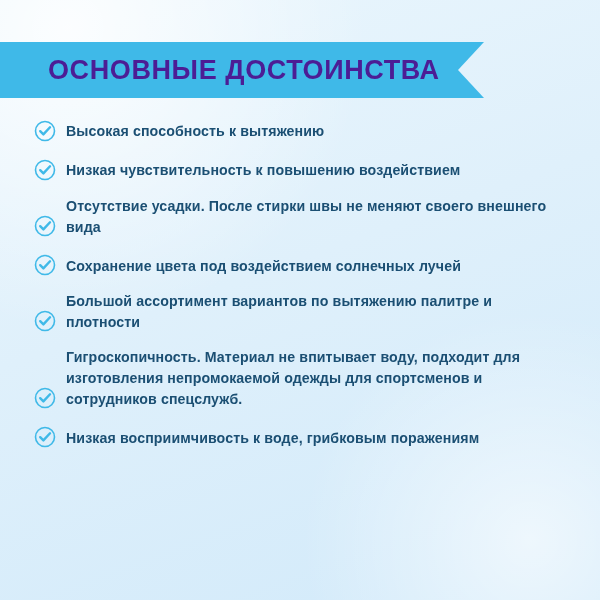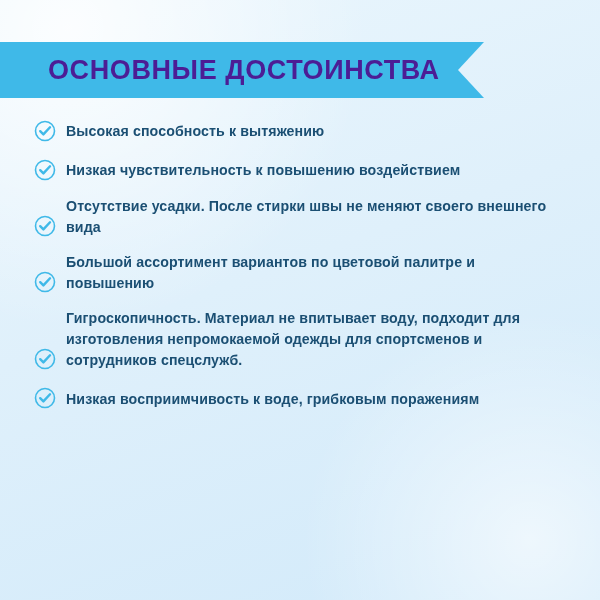--- a/index.html
+++ b/index.html
@@ -152,29 +152,38 @@
     <div class="list-item">
       <span class="check-wrap">
         <svg width="22" height="22" viewBox="0 0 22 22">
           <circle cx="11" cy="11" r="9.5" fill="none" stroke="#3fb9e8" stroke-width="1.6"></circle>
           <path d="M6.2 11.2 L9.4 14.4 L16 7.3" fill="none" stroke="#3fb9e8" stroke-width="2.4" stroke-linecap="round" stroke-linejoin="round"></path>
         </svg>
       </span>
       <span class="item-text">Отсутствие усадки. После стирки швы не меняют своего внешнего вида</span>
     </div>
 
-
-    <div class="list-item">
-      <span class="check-wrap">
-        <svg width="22" height="22" viewBox="0 0 22 22">
-          <circle cx="11" cy="11" r="9.5" fill="none" stroke="#3fb9e8" stroke-width="1.6"></circle>
-          <path d="M6.2 11.2 L9.4 14.4 L16 7.3" fill="none" stroke="#3fb9e8" stroke-width="2.4" stroke-linecap="round" stroke-linejoin="round"></path>
-        </svg>
-      </span>
-      <span class="item-text">Большой ассортимент вариантов по цветовой палитре и повышению</span>
+    <div class="list-item">
+      <span class="check-wrap">
+        <svg width="22" height="22" viewBox="0 0 22 22">
+          <circle cx="11" cy="11" r="9.5" fill="none" stroke="#3fb9e8" stroke-width="1.6"></circle>
+          <path d="M6.2 11.2 L9.4 14.4 L16 7.3" fill="none" stroke="#3fb9e8" stroke-width="2.4" stroke-linecap="round" stroke-linejoin="round"></path>
+        </svg>
+      </span>
+      <span class="item-text">Сохранение цвета под воздействием солнечных лучей</span>
+    </div>
+
+    <div class="list-item">
+      <span class="check-wrap">
+        <svg width="22" height="22" viewBox="0 0 22 22">
+          <circle cx="11" cy="11" r="9.5" fill="none" stroke="#3fb9e8" stroke-width="1.6"></circle>
+          <path d="M6.2 11.2 L9.4 14.4 L16 7.3" fill="none" stroke="#3fb9e8" stroke-width="2.4" stroke-linecap="round" stroke-linejoin="round"></path>
+        </svg>
+      </span>
+      <span class="item-text">Большой ассортимент вариантов по вытяжению палитре и плотности</span>
     </div>
 
     <div class="list-item">
       <span class="check-wrap">
         <svg width="22" height="22" viewBox="0 0 22 22">
           <circle cx="11" cy="11" r="9.5" fill="none" stroke="#3fb9e8" stroke-width="1.6"></circle>
           <path d="M6.2 11.2 L9.4 14.4 L16 7.3" fill="none" stroke="#3fb9e8" stroke-width="2.4" stroke-linecap="round" stroke-linejoin="round"></path>
         </svg>
       </span>
       <span class="item-text">Гигроскопичность. Материал не впитывает воду, подходит для изготовления непромокаемой одежды для спортсменов и сотрудников спецслужб.</span>

